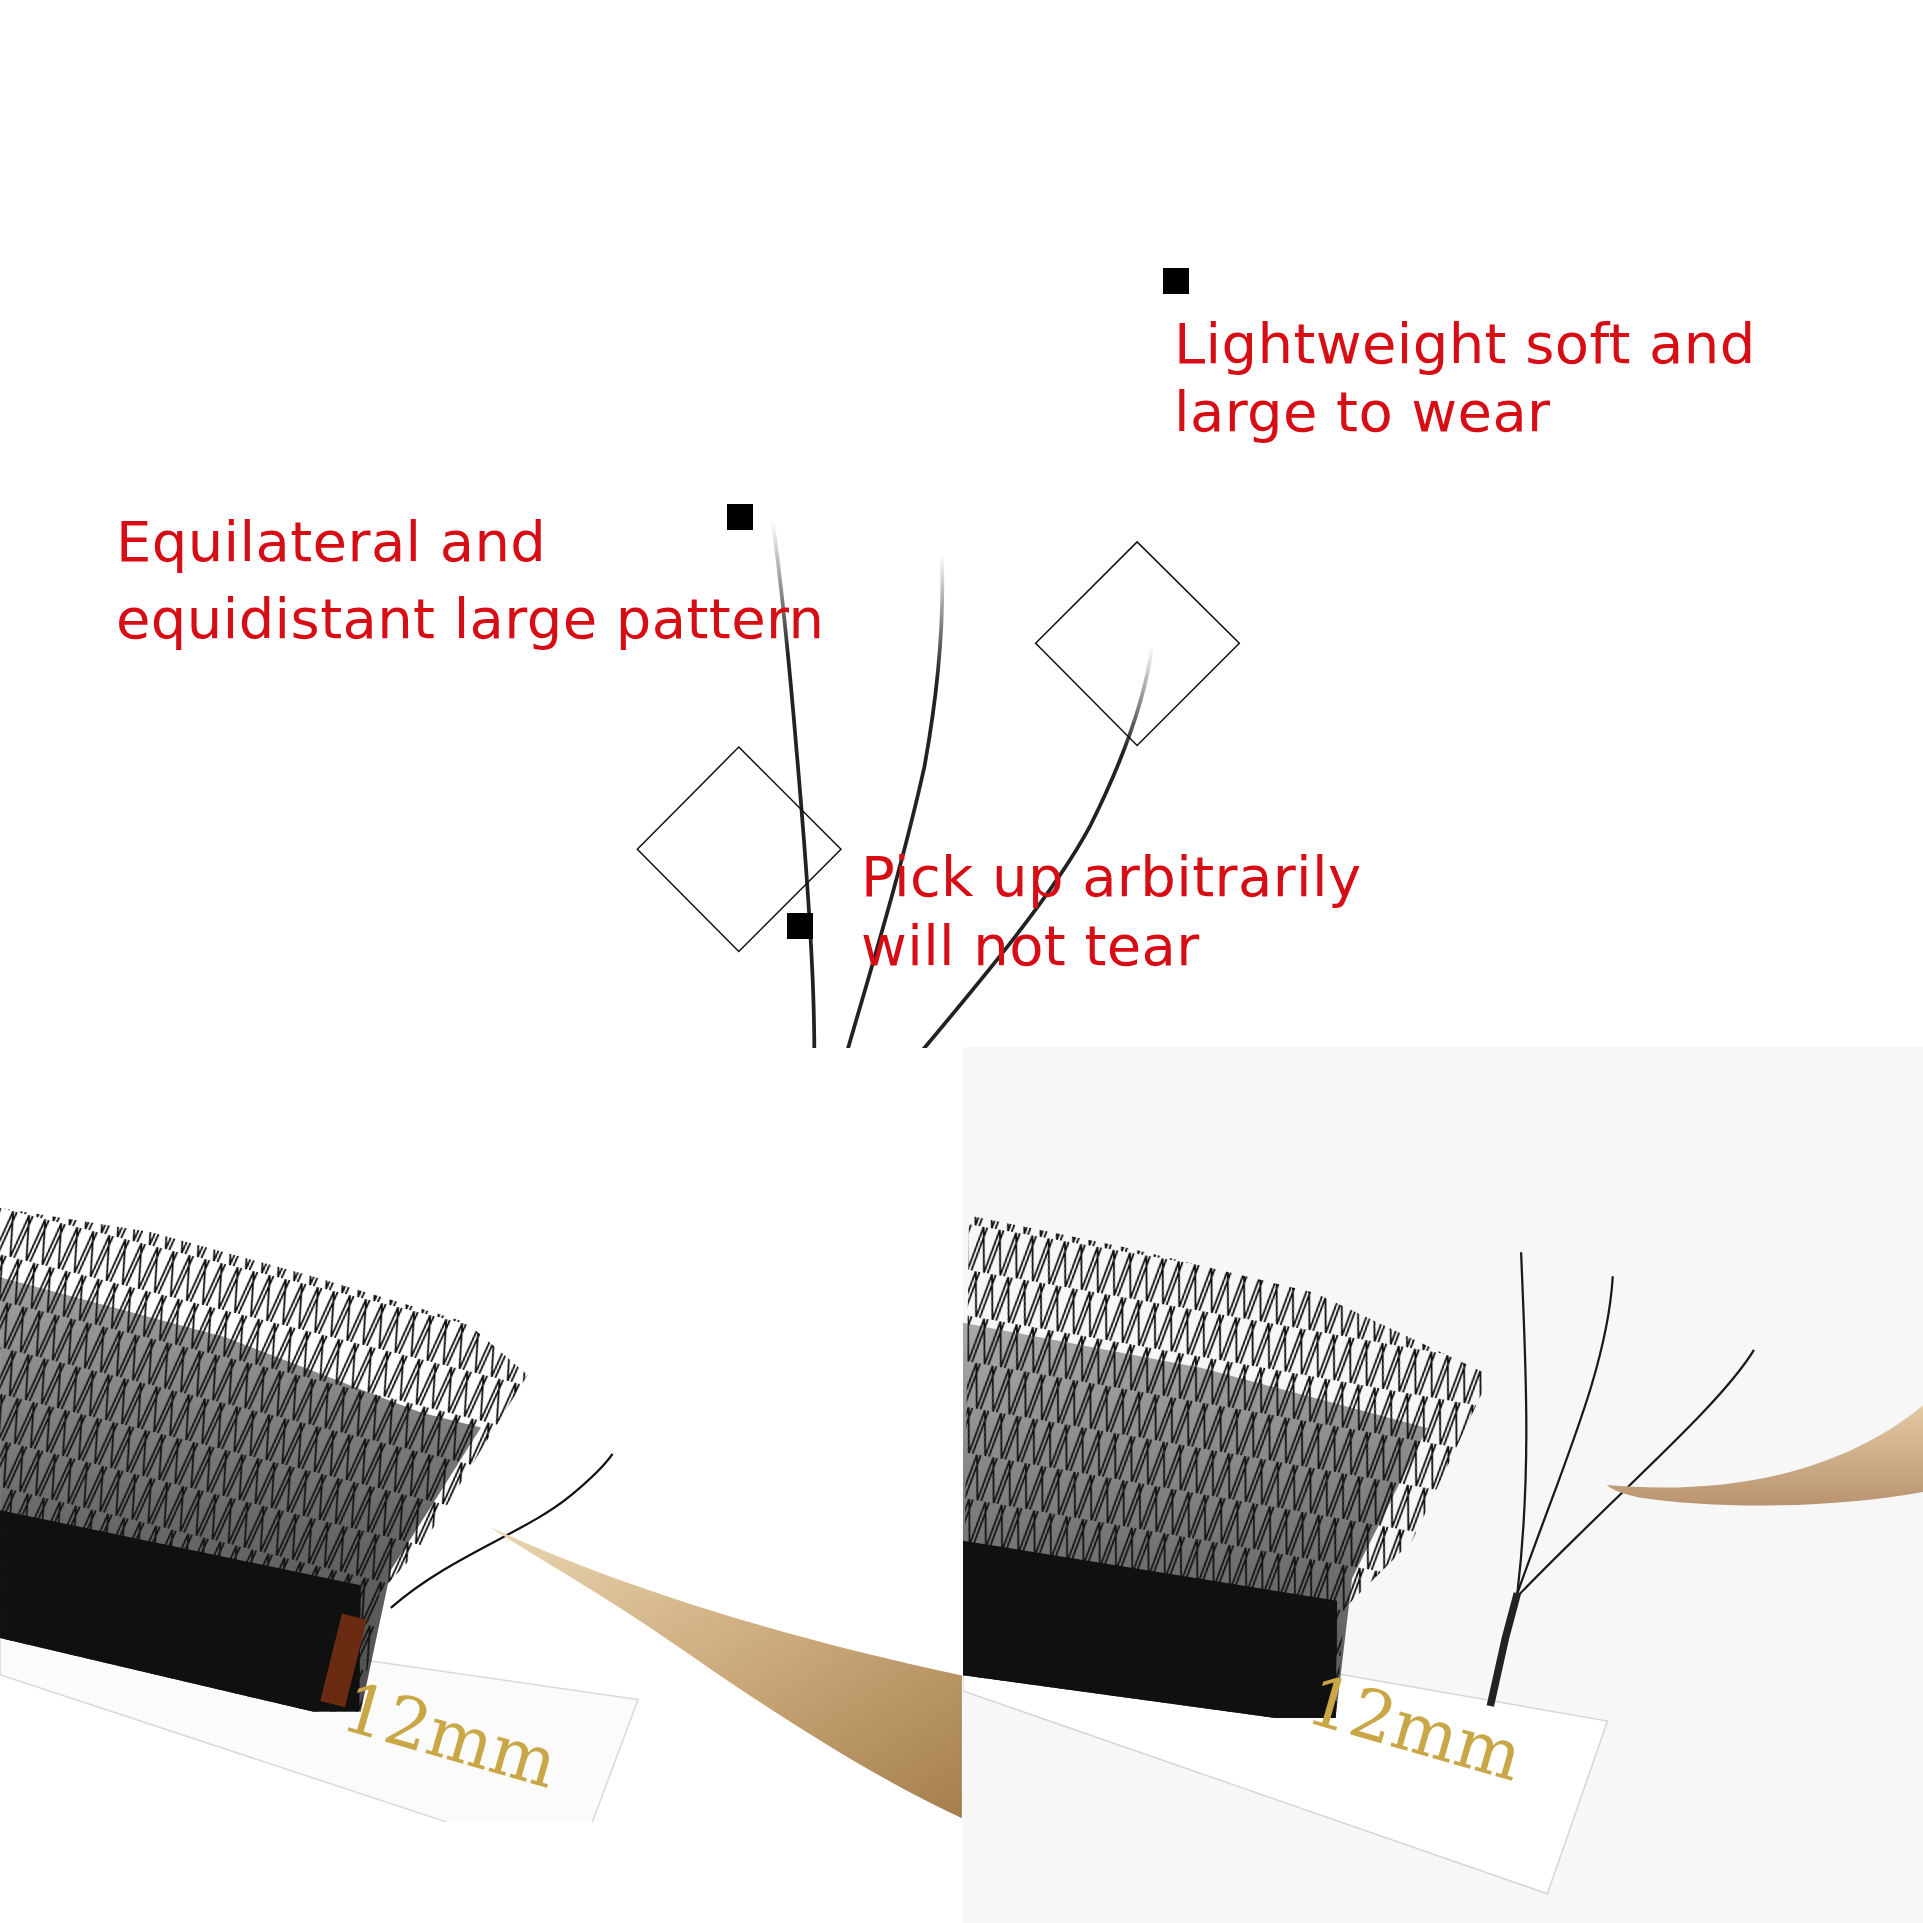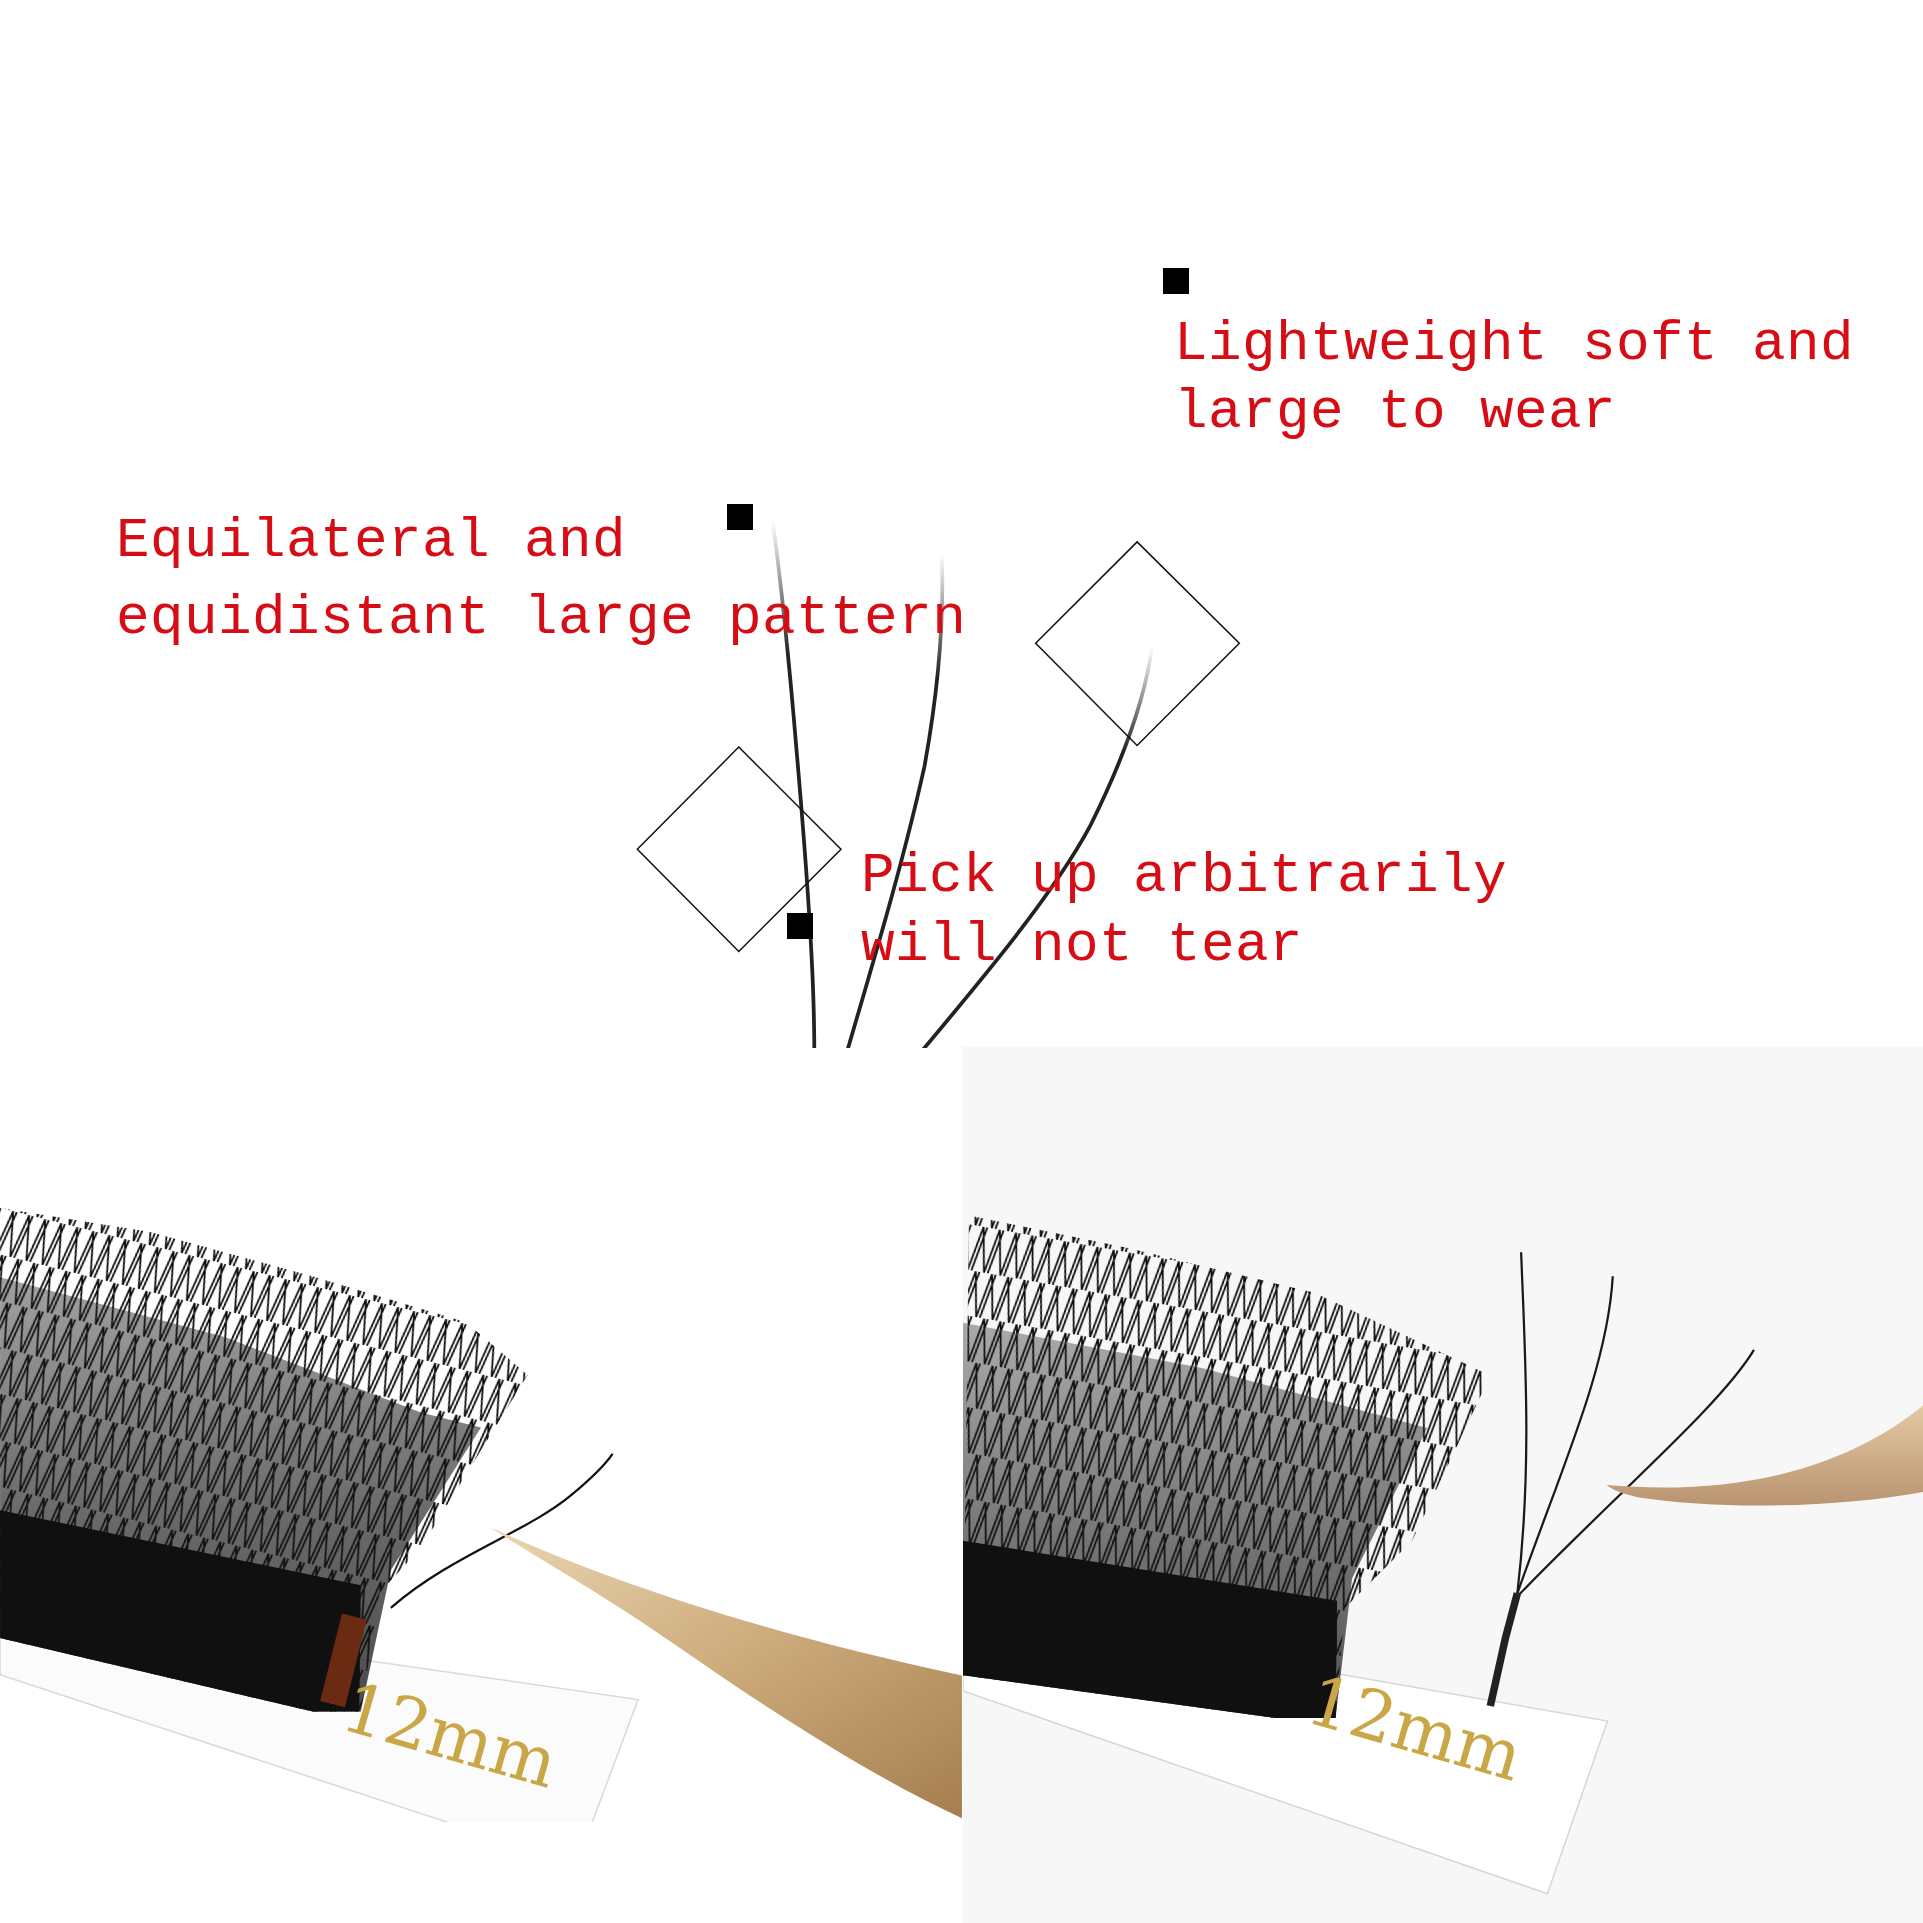--- a/index.html
+++ b/index.html
@@ -1,21 +1,21 @@
 <!DOCTYPE html>
 <html style="font-size:12px"><head>
 <meta charset="utf-8">
 <style>
   html, body { margin:0; padding:0; background:#ffffff; }
   body { width:1924px; height:1924px; position:relative; overflow:hidden;
          font-family:"DejaVu Sans", "Liberation Sans", sans-serif; }
   .canvas { position:absolute; left:0; top:0; width:1924px; height:1924px; }
   .caption { position:absolute; color:#d60d14; font-size:56px; line-height:72px;
              font-weight:normal; letter-spacing:0.4px; white-space:nowrap; margin:0; }
-  .caption span { display:block;font-family:Liberation Mono, monospace; }
+  .caption span { display:block; }
   .photo { position:absolute; overflow:hidden; }
   .marker { position:absolute; width:25.6px; height:25.6px; background:#000; }
   .label12 { font-family:"DejaVu Serif", "Liberation Serif", serif; fill:#c9a646; }
 </style>
 </head>
 <body>
 
 <div class="canvas">
 
   <svg class="canvas" width="1924" height="1052" viewBox="0 0 2560 1400" style="position:absolute;left:0;top:0;">

